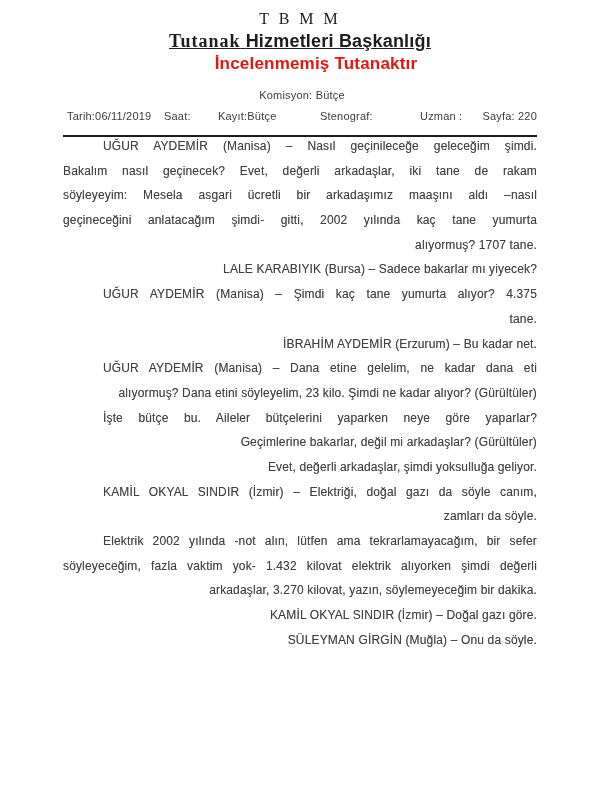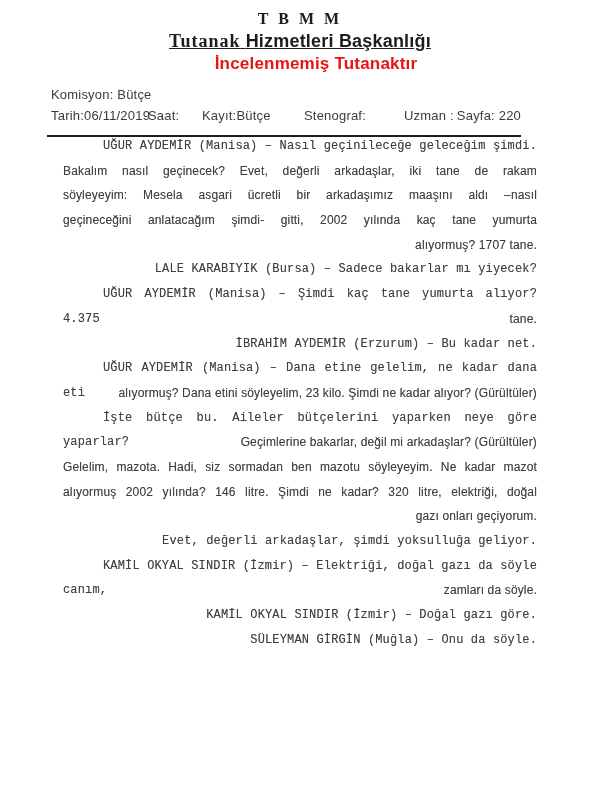--- a/index.html
+++ b/index.html
@@ -19,21 +19,21 @@
   
   .doc-header {
     position: absolute;
     top: 8px;
     left: 0;
     width: 600px;
     text-align: center;
   }
   .org-title {
     font-family: "Liberation Serif", serif;
-    font-weight: bold;
+    font-weight: normal;
     font-size: 16px;
     letter-spacing: 3px;
     color: #1d1d1d;
     line-height: 22px;
     text-align: center;
   }
   .dept-title {
     font-size: 18px;
     font-weight: bold;
     color: #1d1d1d;
@@ -53,26 +53,27 @@
     font-size: 17px;
     font-weight: bold;
     line-height: 22px;
     letter-spacing: 0.2px;
     margin-left: 32px;
   }
 
   
   .meta {
     position: absolute;
-    left: 47px;
+    left: 63px;
     top: 88px;
     width: 474px;
-    font-size: 13px;
+    font-size: 11px;
     color: #3b3b3b;
     letter-spacing: 0.2px;
+    text-align: center;
   }
   .meta-row1 {
     height: 21px;
     line-height: 14px;
     padding-left: 4px;
   }
   .meta-row2 {
     position: relative;
     height: 26px;
     line-height: 14px;
@@ -108,21 +109,20 @@
     white-space: nowrap;
     overflow: visible;
   }
   .t-line.justify {
     white-space: normal;
     text-align: justify;
     text-align-last: justify;
   }
   .t-line.indent {
     padding-left: 40px;
-    font-family: Liberation Mono, monospace;
   }
   .t-line.indent.justify {
     padding-left: 0;
     text-indent: 40px;
   }
 </style>
 </head>
 <body>
 
 <div class="page">
@@ -171,32 +171,32 @@
       </div>
       <div>
         <div class="t-line justify indent">UĞUR AYDEMİR (Manisa) – Dana etine gelelim, ne kadar dana eti</div>
         <div class="t-line">alıyormuş? Dana etini söyleyelim, 23 kilo. Şimdi ne kadar alıyor? (Gürültüler)</div>
       </div>
       <div>
         <div class="t-line justify indent">İşte bütçe bu. Aileler bütçelerini yaparken neye göre yaparlar?</div>
         <div class="t-line">Geçimlerine bakarlar, değil mi arkadaşlar? (Gürültüler)</div>
       </div>
       <div>
-        <div class="t-line justify">Gelelim, mazota. Hadi, siz sormadan ben mazotu söyleyeyim. Ne kadar mazot</div>
-        <div class="t-line justify">alıyormuş 2002 yılında? 146 litre. Şimdi ne kadar? 320 litre, elektriği, doğal</div>
-        <div class="t-line">gazı onları geçiyorum.</div>
-      </div>
-      <div>
         <div class="t-line indent">Evet, değerli arkadaşlar, şimdi yoksulluğa geliyor.</div>
       </div>
       <div>
         <div class="t-line justify indent">KAMİL OKYAL SINDIR (İzmir) – Elektriği, doğal gazı da söyle canım,</div>
         <div class="t-line">zamları da söyle.</div>
       </div>
       <div>
+        <div class="t-line justify indent">Elektrik 2002 yılında -not alın, lütfen ama tekrarlamayacağım, bir sefer</div>
+        <div class="t-line justify">söyleyeceğim, fazla vaktim yok- 1.432 kilovat elektrik alıyorken şimdi değerli</div>
+        <div class="t-line">arkadaşlar, 3.270 kilovat, yazın, söylemeyeceğim bir dakika.</div>
+      </div>
+      <div>
         <div class="t-line indent">KAMİL OKYAL SINDIR (İzmir) – Doğal gazı göre.</div>
       </div>
       <div>
         <div class="t-line indent">SÜLEYMAN GİRGİN (Muğla) – Onu da söyle.</div>
       </div>
     </div>
 
 </div>
 
 </body></html>

